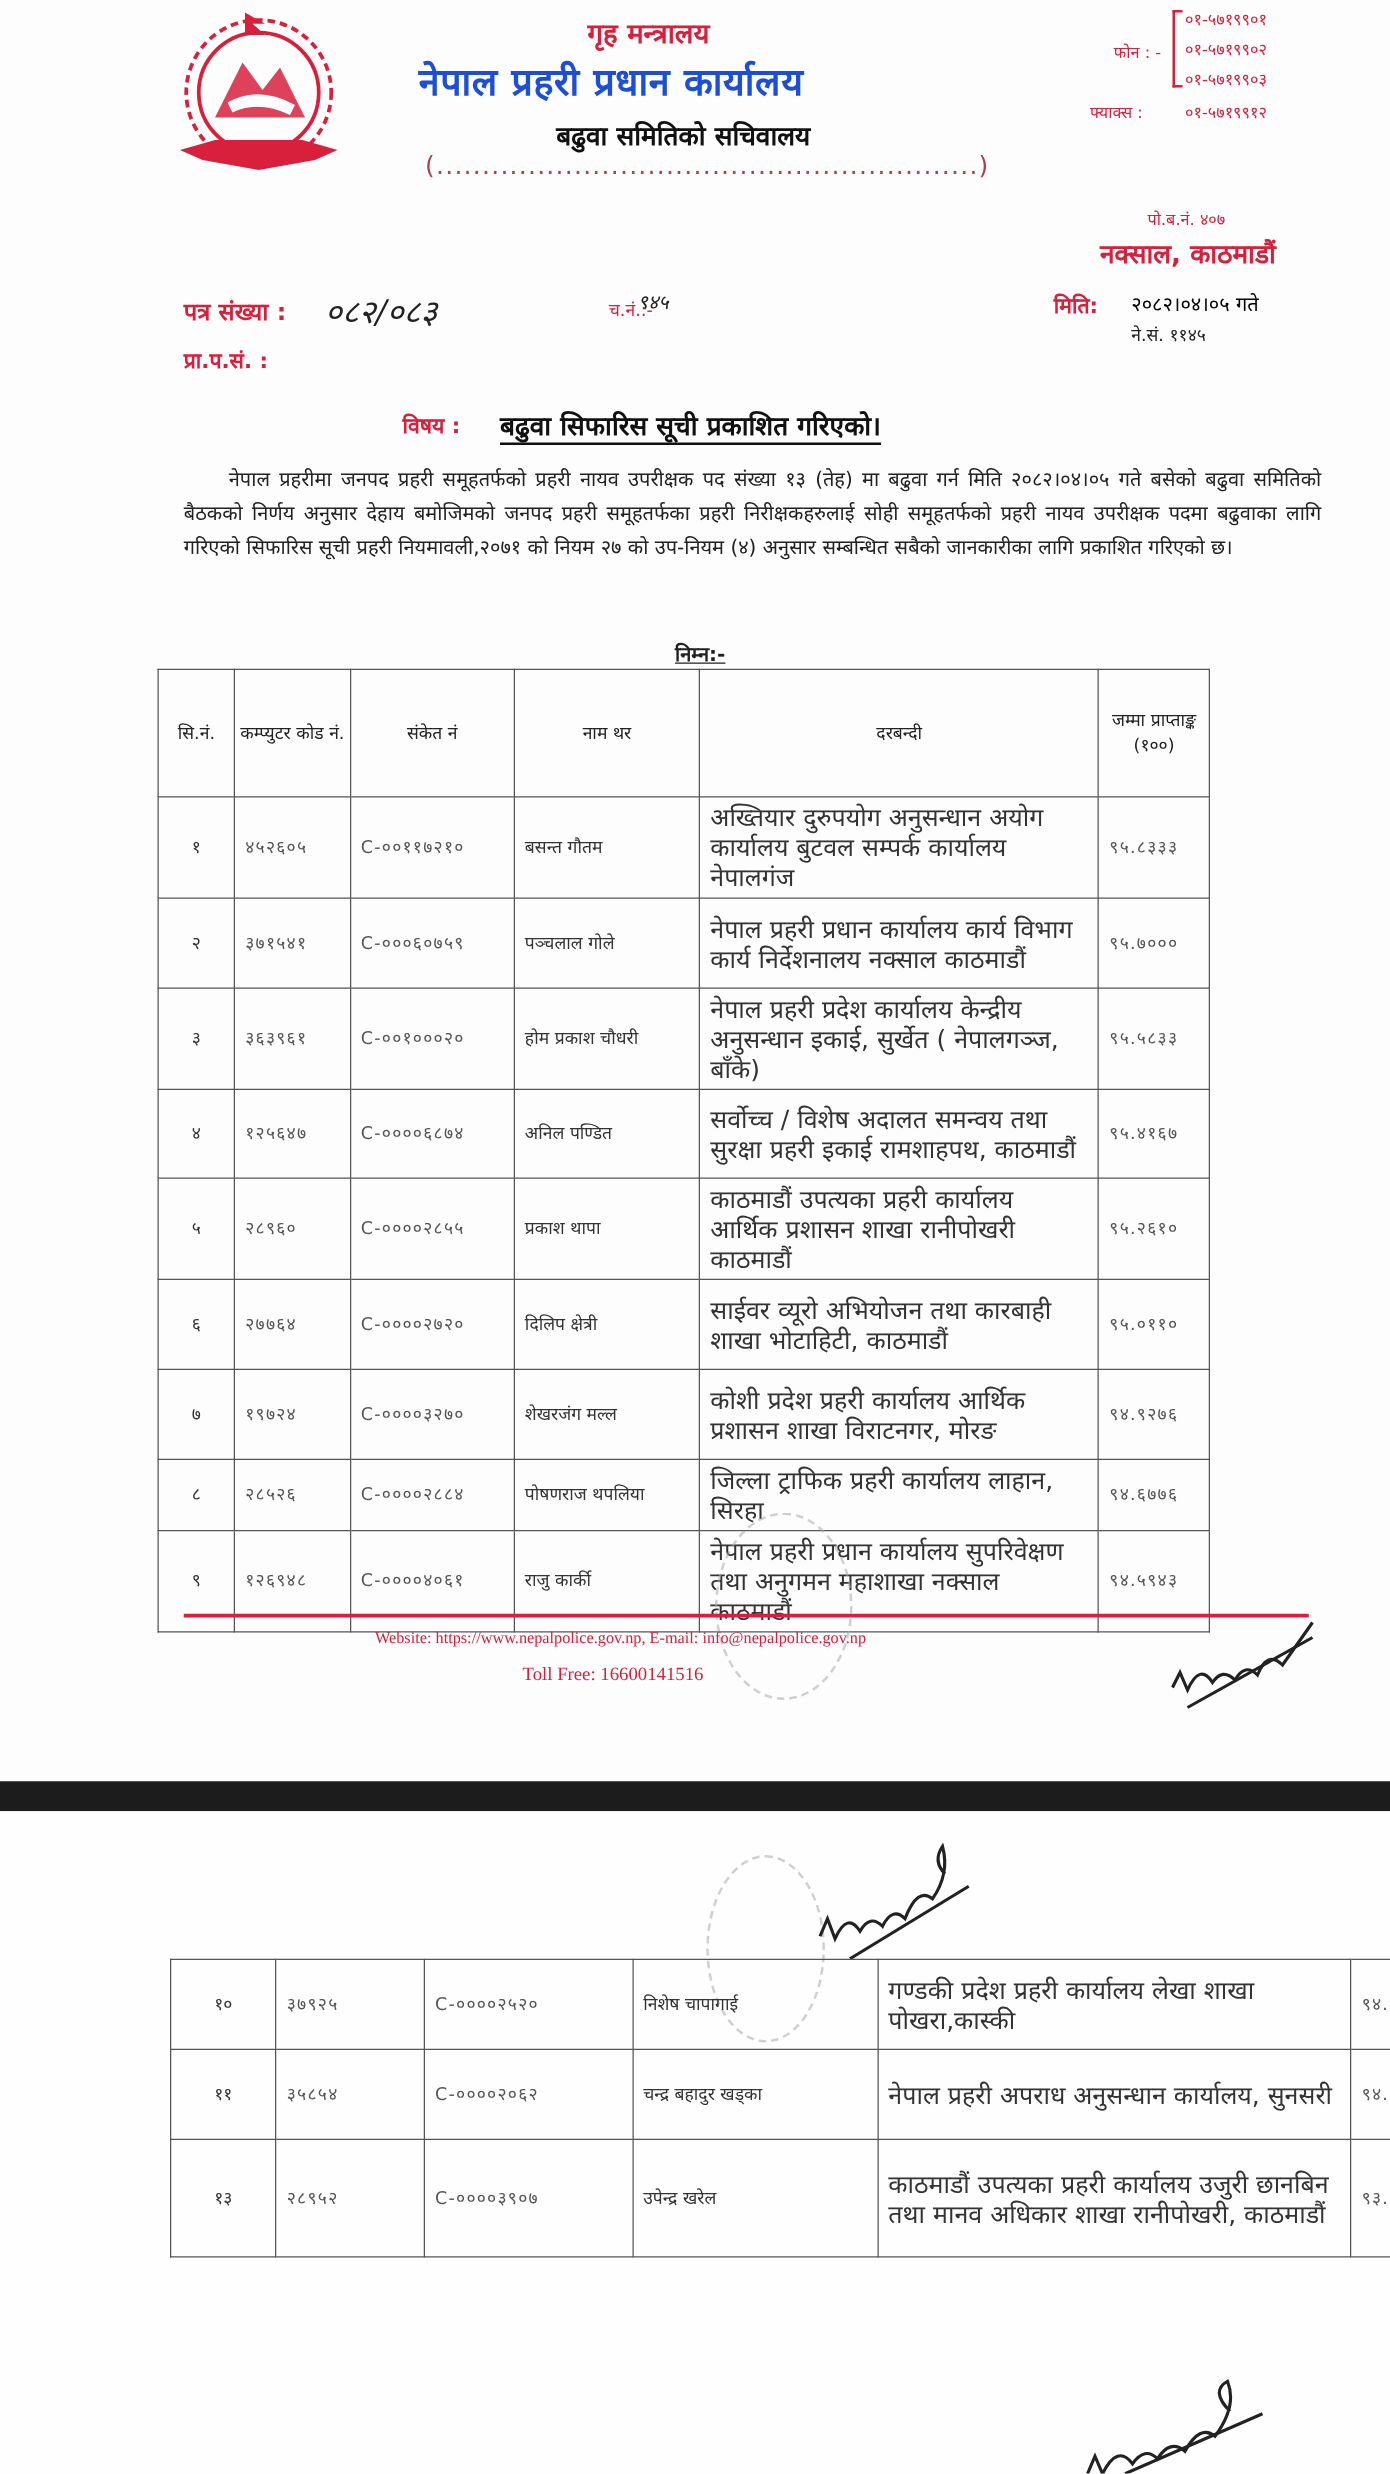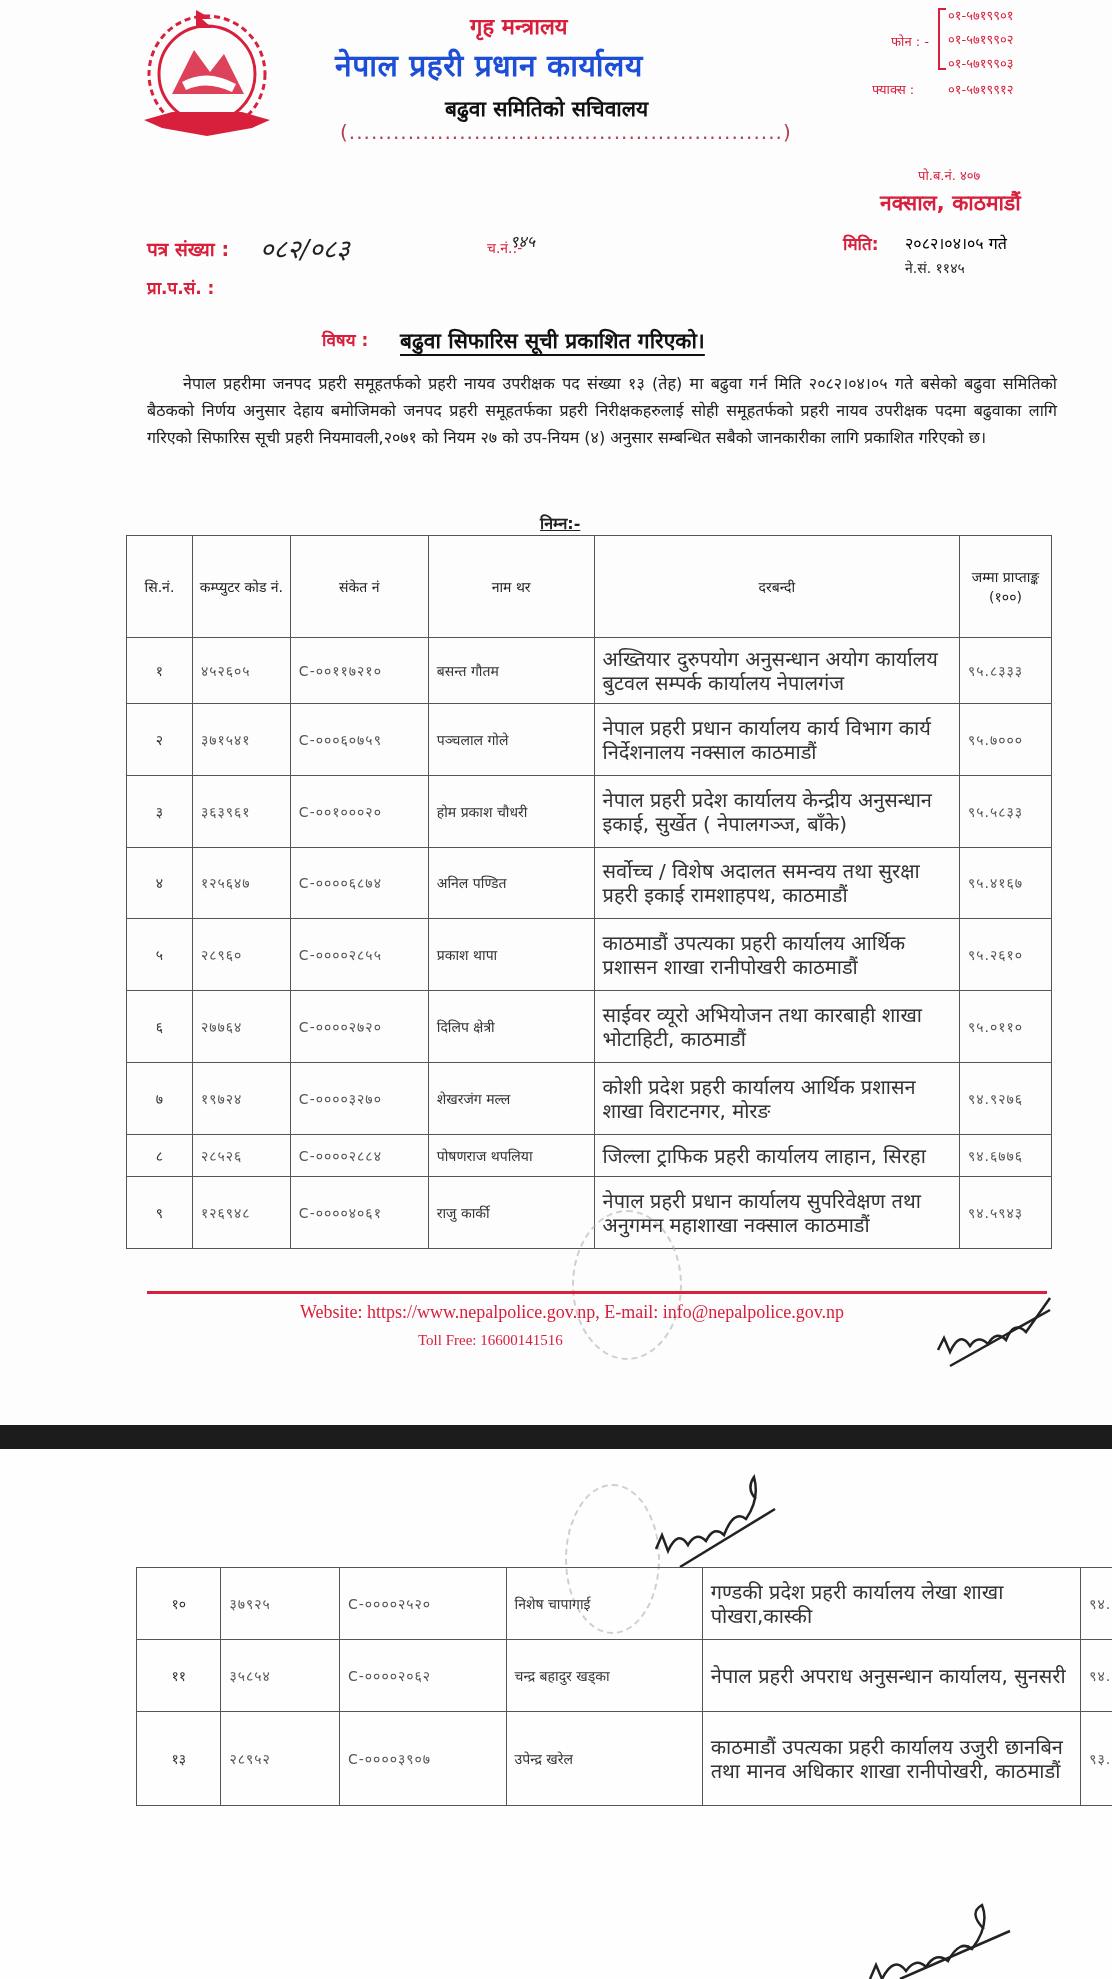--- a/index.html
+++ b/index.html
@@ -42,25 +42,25 @@
   .nimna { left: 540px; top: 512px; font-size: 16px; font-weight: bold; text-decoration: underline; color: #222; }
 
   table.grid { position: absolute; border-collapse: collapse; font-size: 14px; color: #333; }
   table.grid td, table.grid th { border: 1.5px solid #555; font-weight: normal; vertical-align: middle; }
   table.grid th { text-align: center; font-size: 14px; line-height: 20px; padding: 4px 4px; color: #222; }
   table.grid td { padding: 4px 8px; line-height: 24px; }
   td.c { text-align: center; }
   td.num { color: #555; letter-spacing: 1px; }
   td.darb { font-size: 20px; }
 
-  #table1 { left: 126px; top: 535px; width: 926px; }
+  #table1 { left: 126px; top: 535px; width: 842px; }
   #table2 { left: 136px; top: 1567px; width: 1048px; }
 
   .footer-line { position: absolute; left: 147px; top: 1291px; width: 900px; height: 3px; background: #d8203d; }
-  .website { left: 300px; top: 1302px; font-size: 18px; font-family: "Liberation Serif", serif; color: #d8203d; }
+  .website { left: 300px; top: 1302px; font-size: 13px; font-family: "Liberation Serif", serif; color: #d8203d; }
   .tollfree { left: 418px; top: 1332px; font-size: 15px; font-family: "Liberation Serif", serif; color: #d8203d; }
   .stamp { position: absolute; border: 2px dashed #aaa; border-radius: 50%; opacity: 0.55; }
 </style>
 </head>
 <body>
 
 <div id="page1" class="page">
 
   <svg class="emblem" viewBox="0 0 150 150">
     <g fill="none" stroke="#d8203d" stroke-width="3">

